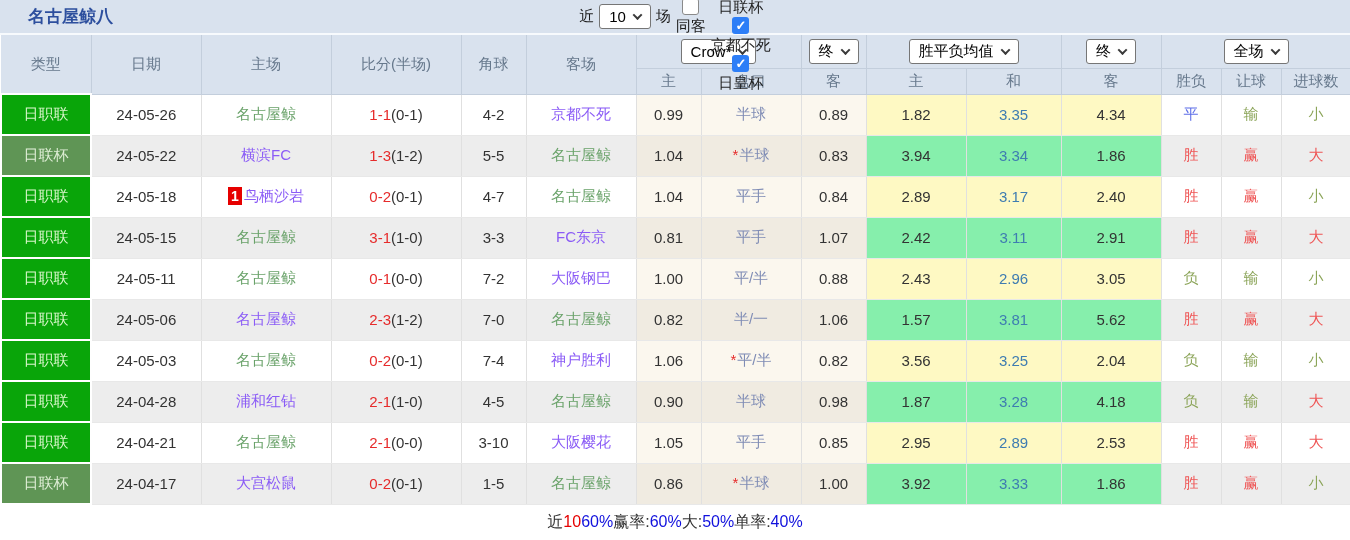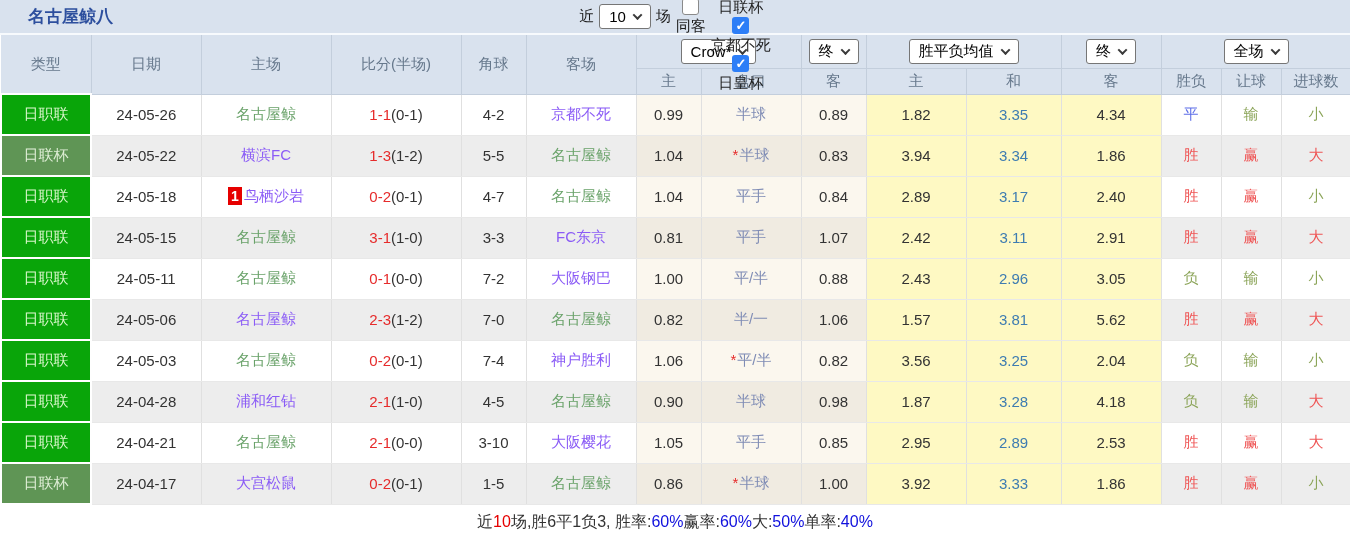--- a/index.html
+++ b/index.html
@@ -30,21 +30,21 @@
   thead tr.hrow2 th { height:26px; }
   tbody td { height:41px; text-align:center; font-size:15px; color:#333;
              border-right:1px solid #e0e0e0; border-bottom:1px solid #e8e8e8; }
   th { text-align:center; }
 
   .col-plain { background:#fff; }
   tr.alt .col-plain { background:#ededed;margin-left:11px; }
   .col-cream { background:#fbf7ee; }
   tr.alt .col-cream { background:#f0ebe1; }
   .col-blue { background:#fef9c3; }
-  tr.alt .col-blue { background:#fef9c3; }
+  tr.alt .col-blue { background:#86efac; }
 
   .c-league { border:2px solid #fff; font-size:15px; }
   .c-league.j1 { background:#09a509; color:#d6f5c8; }
   .c-league.cup { background:#5f9555; color:#dfeed6; }
 
   .team { cursor:pointer; }
   .team.self { color:#69a269; }
   .team.opp { color:#8b5cf6; }
   .badge { display:inline-block; background:#e60000; color:#fff; font-weight:bold;
            padding:0 3px; margin-right:2px; font-size:14px; line-height:18px; }
@@ -340,21 +340,20 @@
         <td class="col-plain t-red">胜</td>
         <td class="col-plain t-red">赢</td>
         <td class="col-plain t-green">小</td>
       </tr>
     </tbody>
 </table>
 
 <div class="summary">
     <span class="f-dark">近</span>
     <span class="f-red">10</span>
-    <span class="f-dark">场,胜6平1负3, 胜率:</span>
     <span class="f-blue">60%</span>
     <span class="f-dark"> 赢率:</span>
     <span class="f-blue">60%</span>
     <span class="f-dark"> 大:</span>
     <span class="f-blue">50%</span>
     <span class="f-dark"> 单率:</span>
     <span class="f-blue">40%</span>
   </div>
 
 </body></html>

